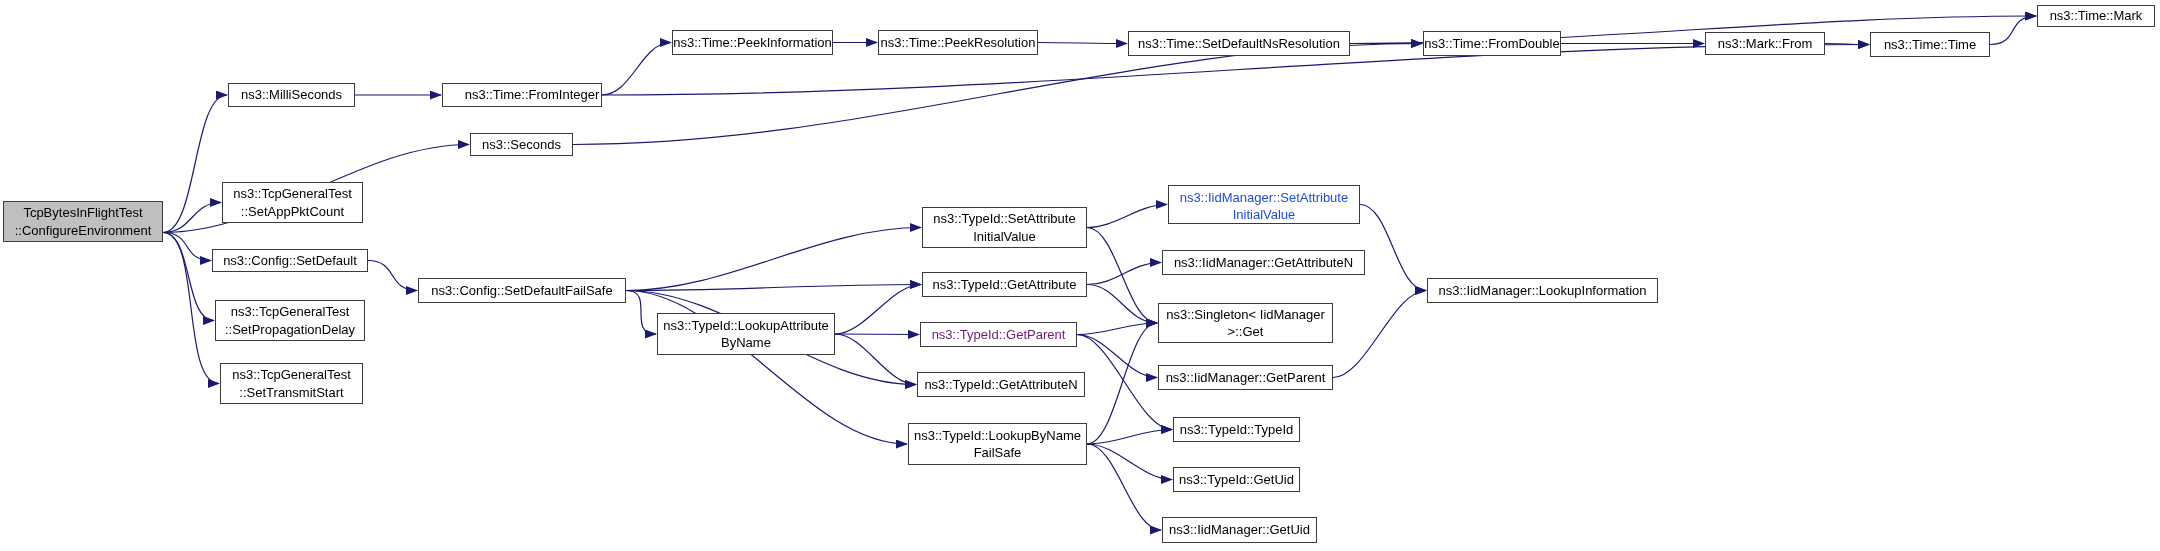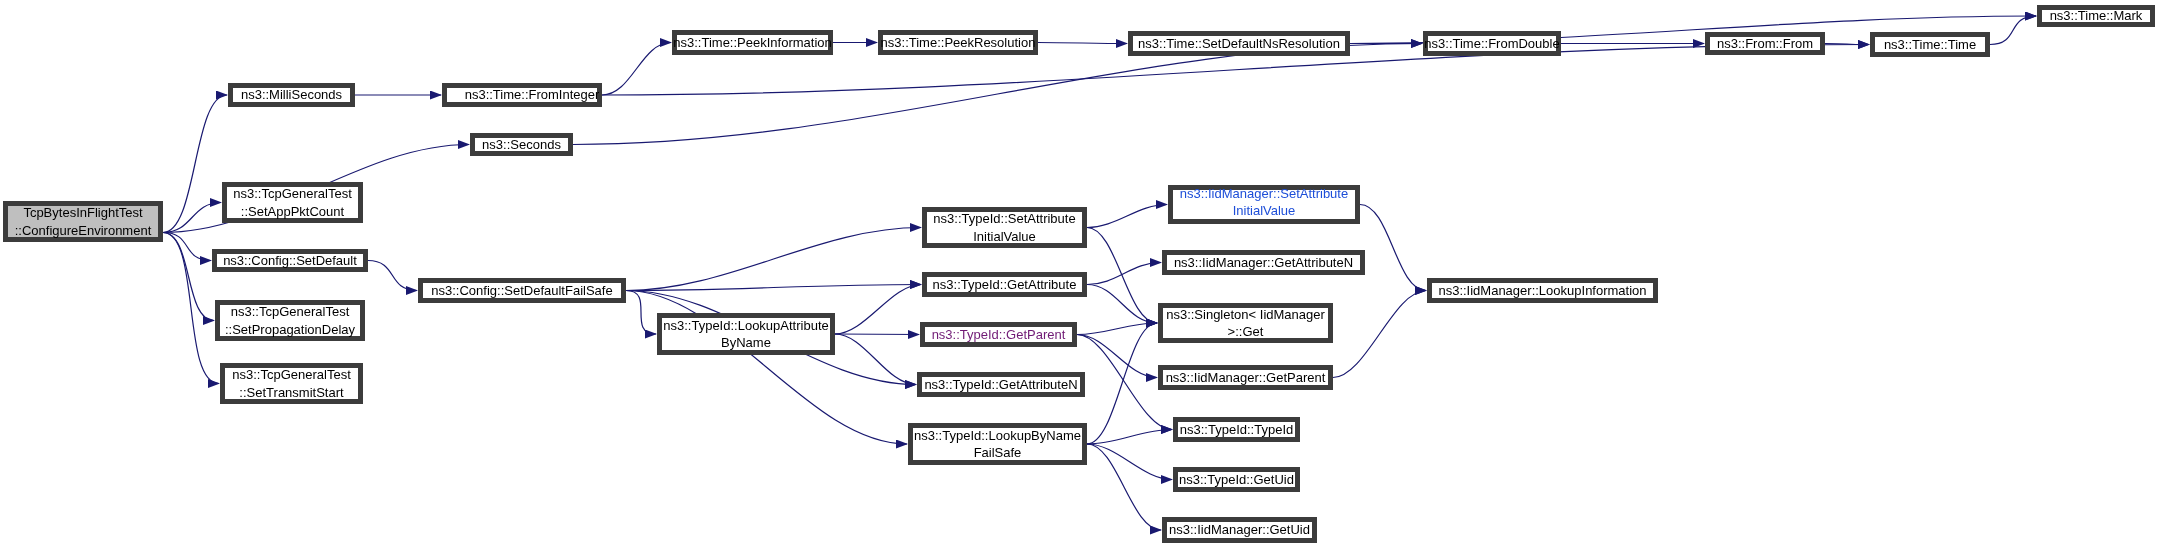--- a/index.html
+++ b/index.html
@@ -7,21 +7,21 @@
     position:relative;
     width:2160px;height:551px;
     background:#ffffff;
     font-family:"Liberation Sans", sans-serif;
     overflow:hidden;
   }
   .edge-layer{position:absolute;left:0;top:0;width:2160px;height:551px;}
   .edge-layer path.edge{fill:none;stroke-width:1.2px;}
   .node{
     position:absolute;box-sizing:border-box;
-    border:5px solid #ef4444;
+    border:1px solid #ef4444;
     background:#ffffff;
     display:flex;flex-direction:column;align-items:center;justify-content:center;
     font-size:13px;line-height:1.32;color:#000;
     white-space:nowrap;text-align:center;
     cursor:pointer;
   }
   .node.root{background:#bfbfbf;cursor:default;}
 </style>
 </head>
 <body>
@@ -110,21 +110,21 @@
       <div class="node" style="left: 878px; top: 30px; width: 160px; height: 25px; border-color: rgb(60, 60, 60); background: rgb(255, 255, 255); color: rgb(0, 0, 0);">
         <div>ns3::Time::PeekResolution</div>
       </div>
       <div class="node" style="left: 1128px; top: 31px; width: 222px; height: 25px; border-color: rgb(60, 60, 60); background: rgb(255, 255, 255); color: rgb(0, 0, 0);">
         <div>ns3::Time::SetDefaultNsResolution</div>
       </div>
       <div class="node" style="left: 1423px; top: 31px; width: 138px; height: 25px; border-color: rgb(60, 60, 60); background: rgb(255, 255, 255); color: rgb(0, 0, 0);">
         <div>ns3::Time::FromDouble</div>
       </div>
       <div class="node" style="left: 1705px; top: 32px; width: 120px; height: 23px; border-color: rgb(60, 60, 60); background: rgb(255, 255, 255); color: rgb(0, 0, 0);">
-        <div>ns3::From::From</div>
+        <div>ns3::Mark::From</div>
       </div>
       <div class="node" style="left: 1870px; top: 32px; width: 120px; height: 25px; border-color: rgb(60, 60, 60); background: rgb(255, 255, 255); color: rgb(0, 0, 0);">
         <div>ns3::Time::Time</div>
       </div>
       <div class="node" style="left: 2037px; top: 5px; width: 118px; height: 22px; border-color: rgb(60, 60, 60); background: rgb(255, 255, 255); color: rgb(0, 0, 0);">
         <div>ns3::Time::Mark</div>
       </div>
       <div class="node" style="left: 418px; top: 278px; width: 208px; height: 25px; border-color: rgb(60, 60, 60); background: rgb(255, 255, 255); color: rgb(0, 0, 0);">
         <div>ns3::Config::SetDefaultFailSafe</div>
       </div>

